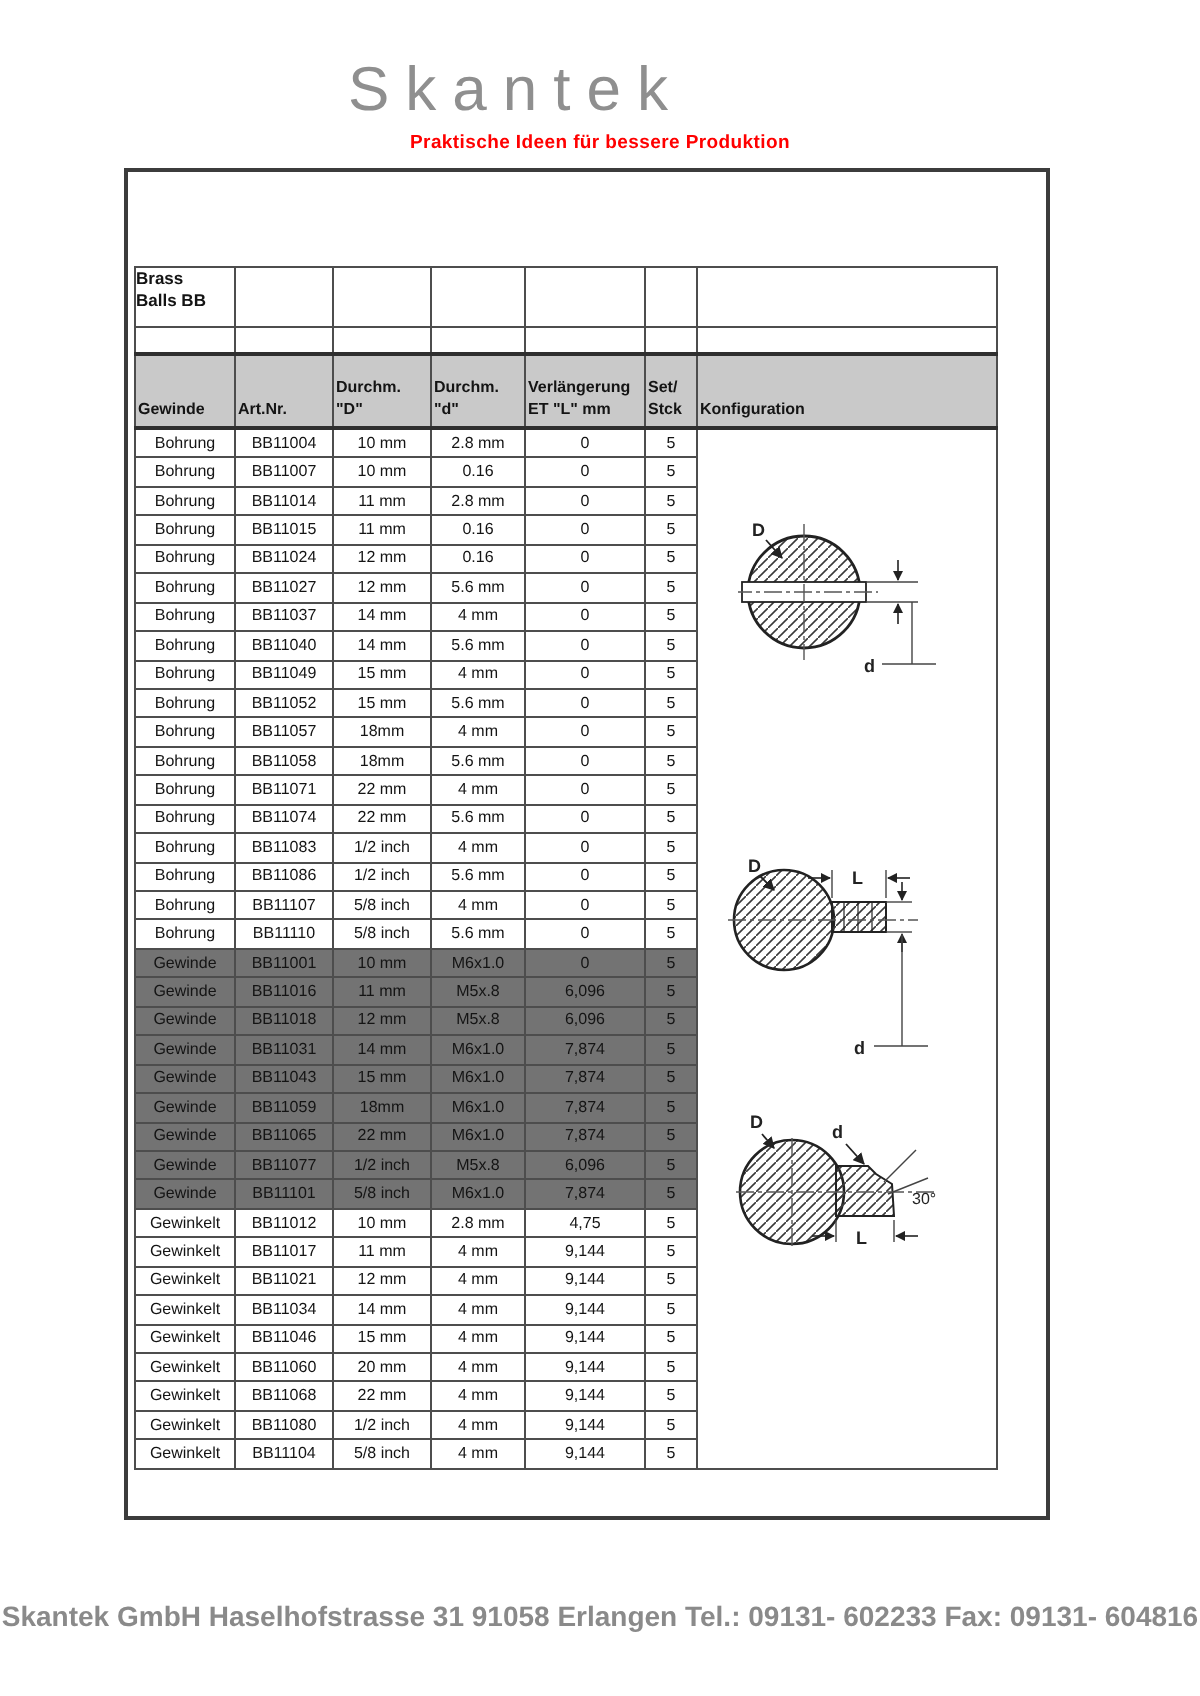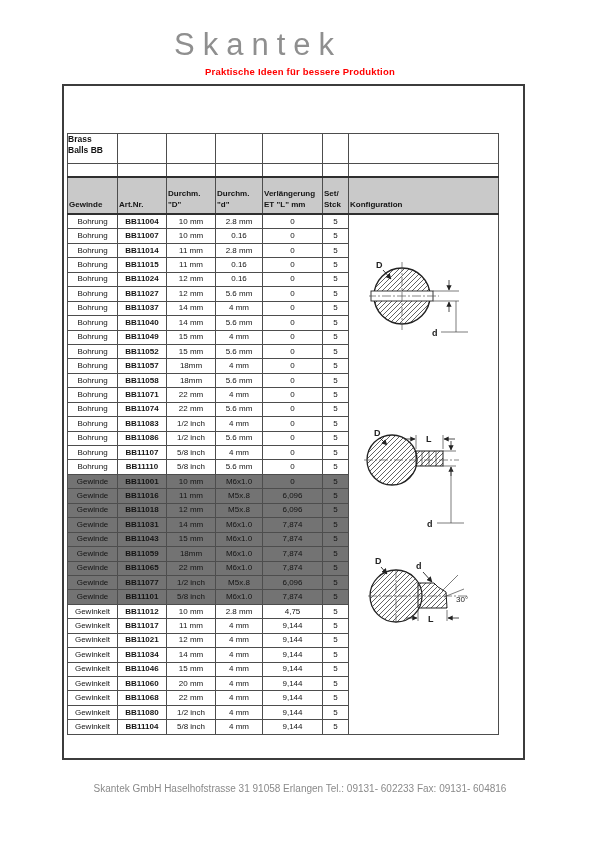--- a/index.html
+++ b/index.html
@@ -16,28 +16,28 @@
   table.product td, table.product th{border:1px solid #4d4d4d;padding:0;overflow:hidden;}
   tr.title-row td{height:29px;vertical-align:top;}
   td.title-cell{font-weight:bold;font-size:8.5px;text-align:left;padding:2px 0 0 3px;
         white-space:pre-line;line-height:1.3;margin-left:16px;}
   tr.spacer-row td{height:12px;}
   tr.head-row th{height:32px;background:#c9c9c9;font-size:8px;font-weight:bold;
         text-align:left;vertical-align:bottom;padding:0 1px 3px 1px;
         white-space:pre-line;line-height:1.3;
         border-top:2px solid #2f2f2f;border-bottom:2px solid #2f2f2f;}
   tr.data-row td{height:13.44px;text-align:center;vertical-align:middle;line-height:1;}
-  tr.data-row td.artnr{font-weight:bold;margin-top:30px;}
+  tr.data-row td.artnr{font-weight:normal;margin-top:30px;}
   tr.data-row.shaded td{background:#737373;}
   td.konfig-cell{background:#ffffff;}
   .diagrams{position:absolute;left:285px;top:124px;width:146px;height:482px;}
   .diagrams svg{position:absolute;}
   svg text{font-family:"Liberation Sans", sans-serif;font-size:9px;fill:#222;}
-  .footer{position:absolute;top:781px;left:0;width:600px;text-align:center;
-        color:#8a8a8a;font-size:10px;line-height:16px;}
+  .footer{position:absolute;top:800px;left:0;width:600px;text-align:center;
+        color:#8a8a8a;font-size:14px;line-height:16px;font-weight:bold;}
   .footer a{color:#8a8a8a;text-decoration:underline;cursor:pointer;}
 </style>
 </head>
 <body>
 
 <div class="page">
 
   <div class="logo">Skantek</div>
   <div class="tagline">Praktische Ideen für bessere Produktion</div>
 

